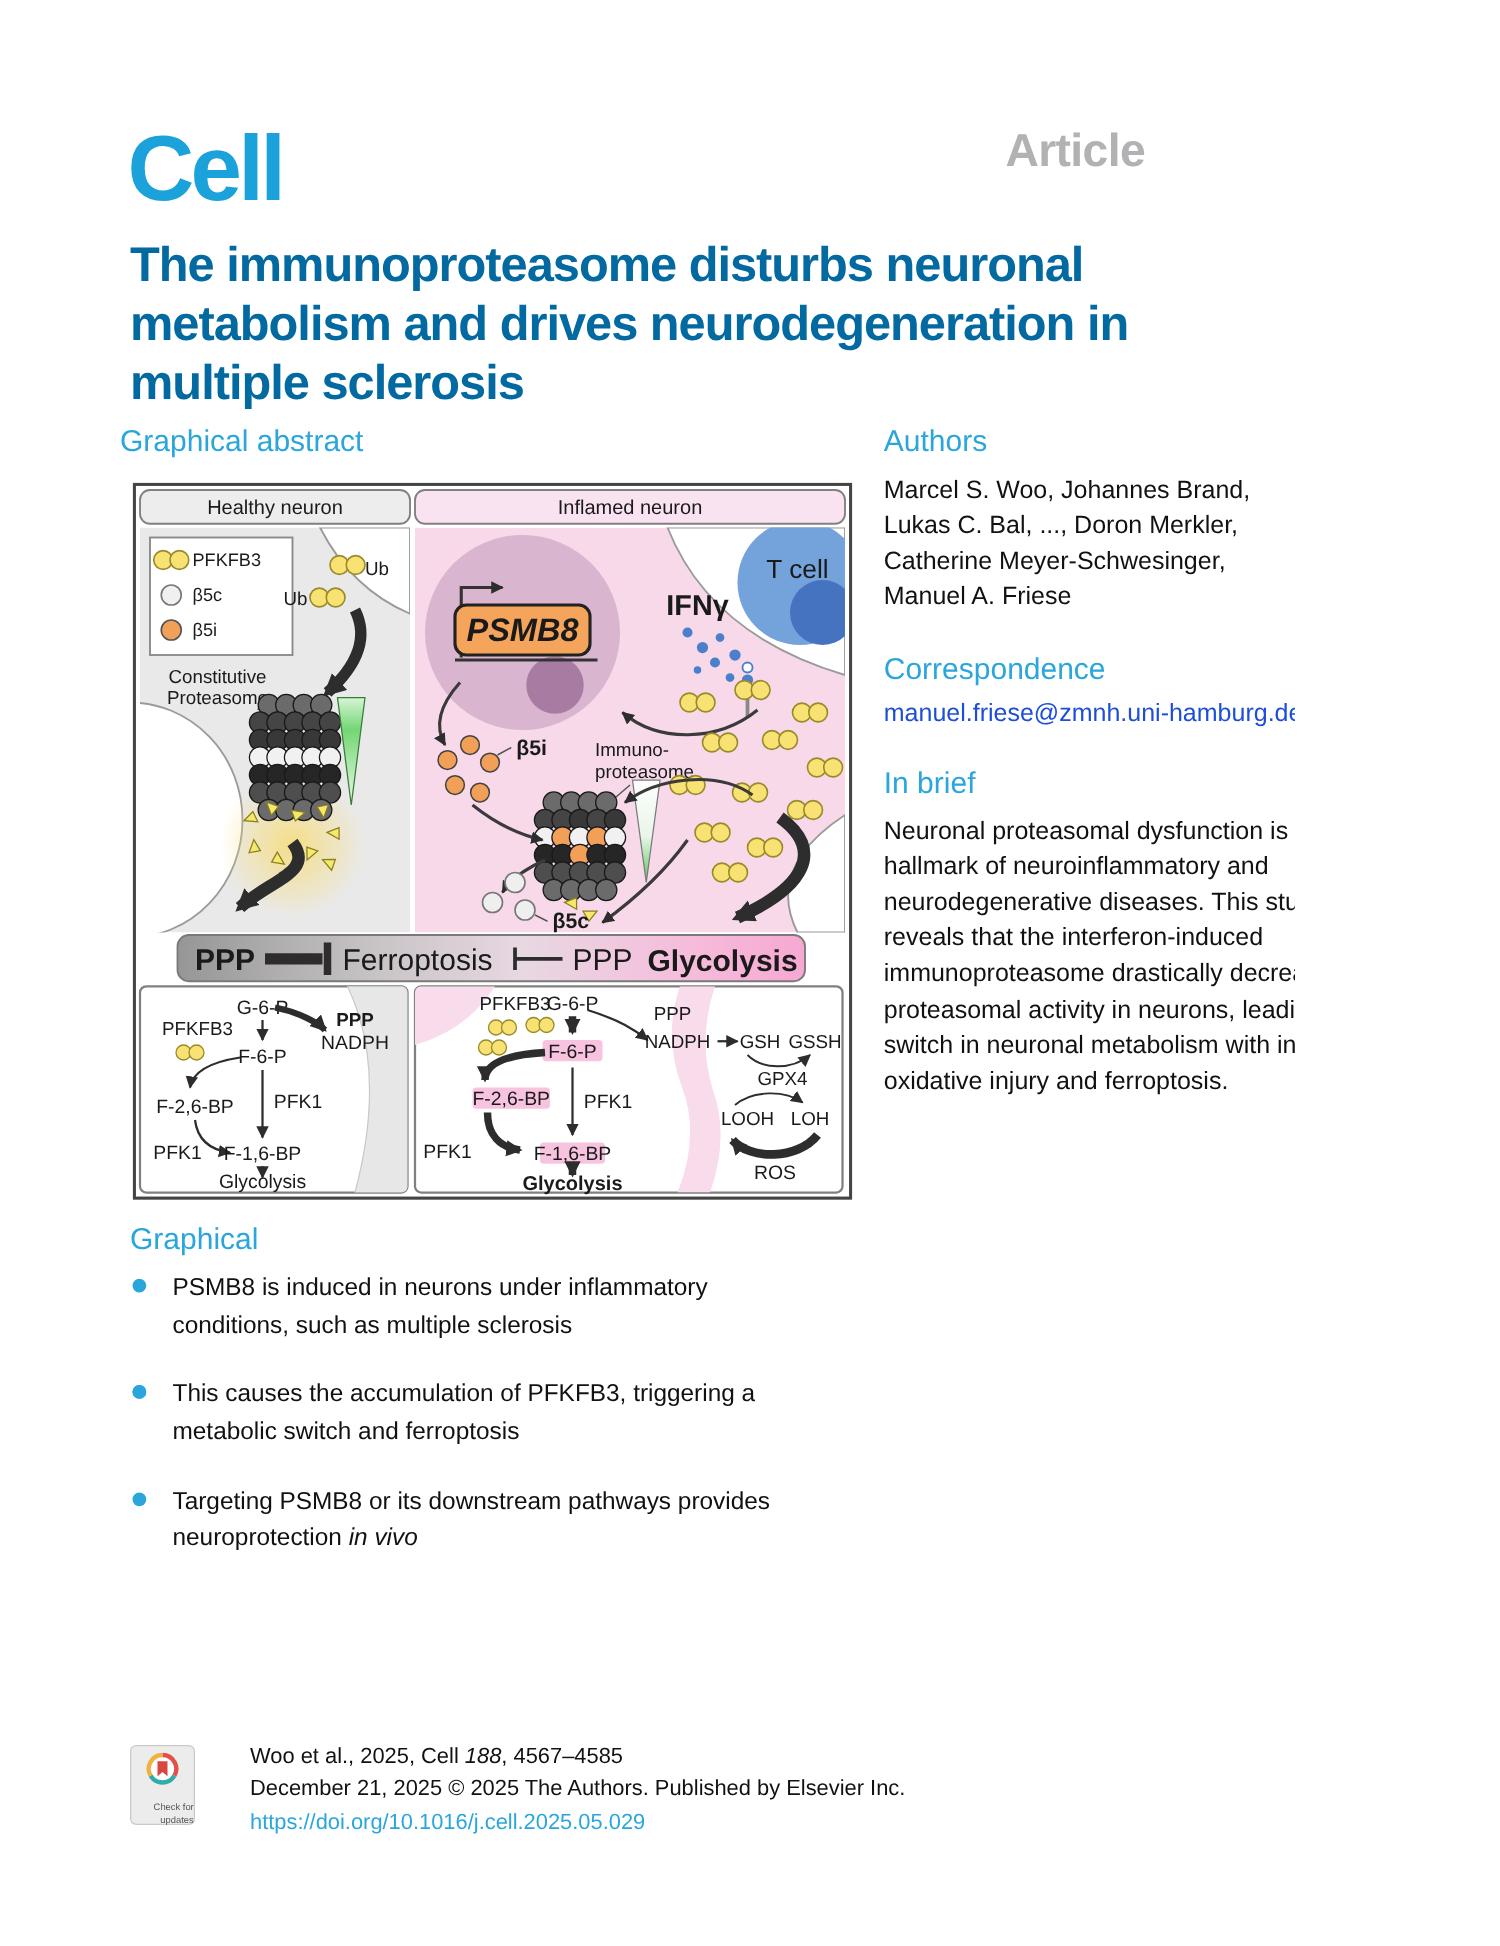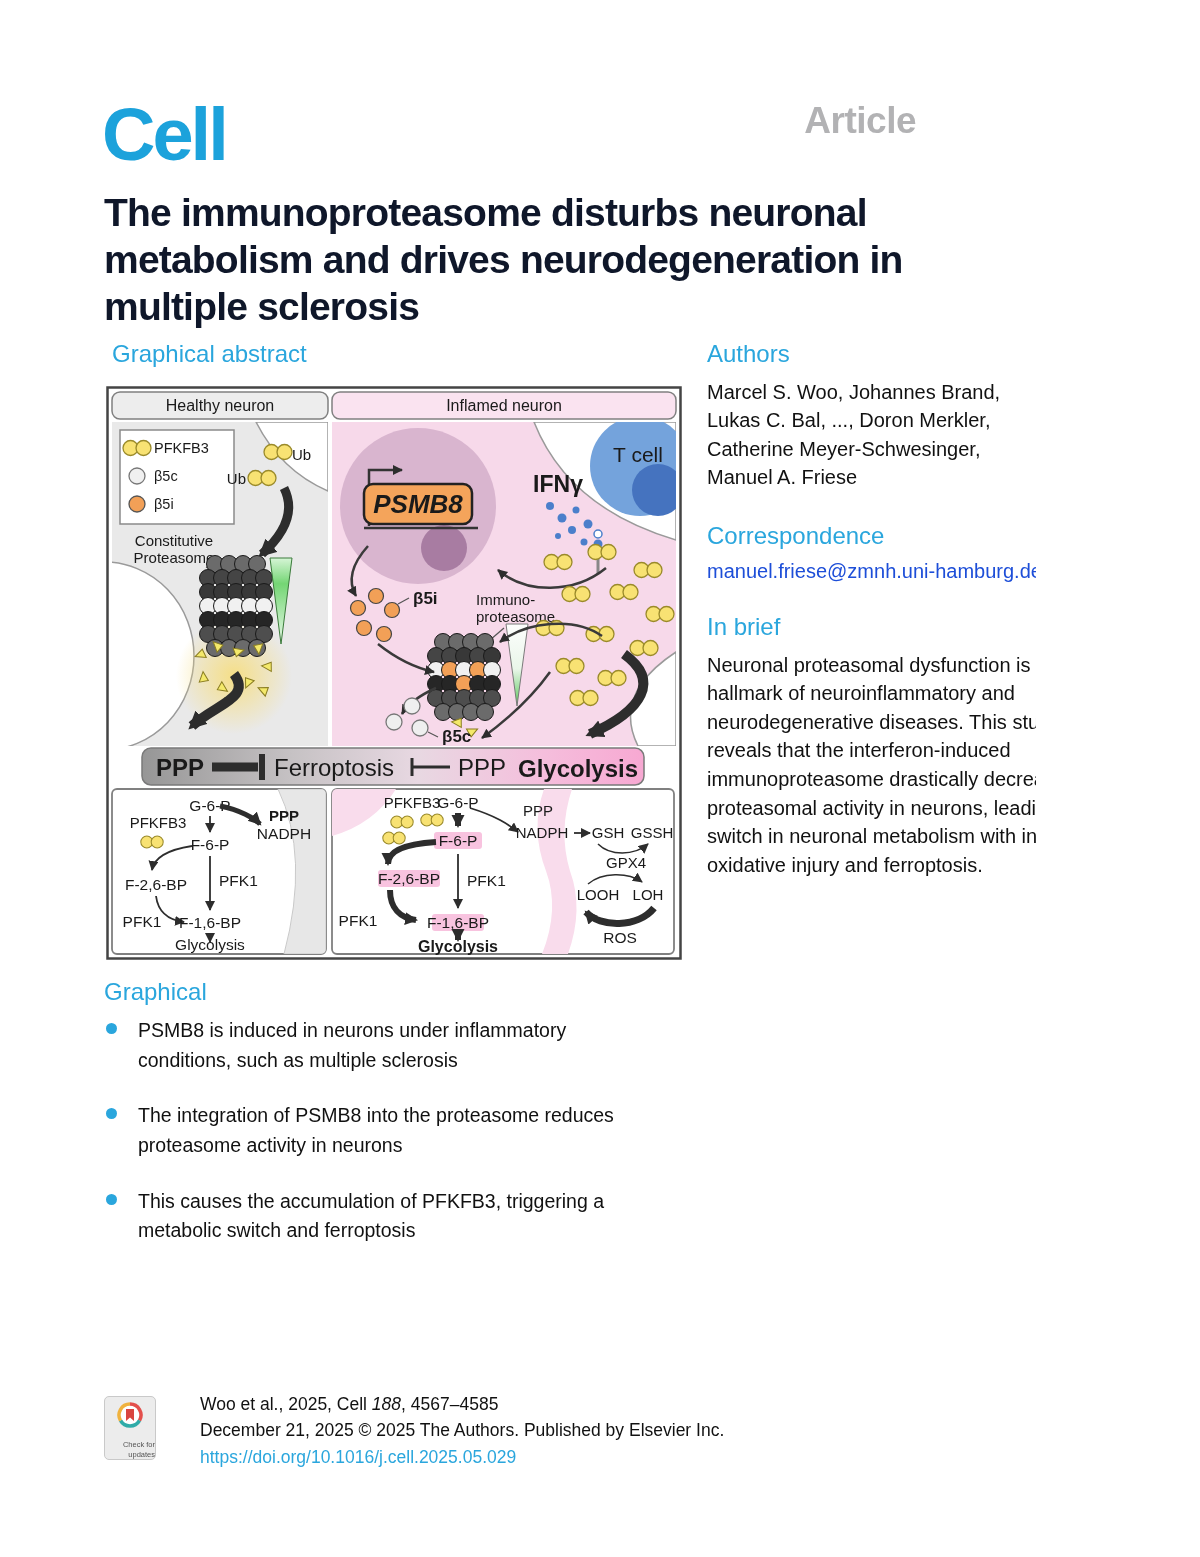--- a/index.html
+++ b/index.html
@@ -1,23 +1,23 @@
 <!DOCTYPE html>
 <html><head>
 <meta charset="utf-8">
 <style>
   html,body{margin:0;padding:0;background:#fff;}
   body{font-family:"Liberation Sans",sans-serif;color:#1a1a1a;}
   .page{position:relative;width:1036px;height:1557px;background:#fff;overflow:hidden;}
   .abs{position:absolute;}
   .cell-logo{left:102px;top:98px;font-size:74px;font-weight:700;color:#1CA2DB;letter-spacing:-3px;line-height:1;}
   .article-tag{right:120px;top:100px;font-size:37px;font-weight:700;color:#B2B2B4;letter-spacing:-0.5px;}
-  .paper-title{left:104px;top:190px;width:880px;font-size:39px;font-weight:700;color:#0f172a;line-height:1.2;letter-spacing:-0.8px;}
+  .paper-title{left:104px;top:190px;width:880px;font-size:39px;font-weight:700;color:#0369a1;line-height:1.2;letter-spacing:-0.8px;}
   .sec-h{font-size:24px;font-weight:400;color:#2AA6DD;margin:0 0 10px 0;}
-  .ga-h{left:112px;top:340px;}
+  .ga-h{left:96px;top:340px;}
   .ga-box{left:106px;top:386px;}
   .right-col{left:707px;top:340px;width:402px;}
   .right-col .block{margin-bottom:30px;}
   .authors-line{font-size:20px;line-height:1.42;color:#111;}
   .email{font-size:20px;color:#1d4ed8;}
   .inbrief{font-size:20px;line-height:1.43;color:#111;}
   .highlights{left:104px;top:978px;width:548px;}
   .hl-item{position:relative;padding-left:34px;margin-bottom:26px;font-size:19.5px;line-height:1.52;color:#111;width:520px;}
   .hl-dot{position:absolute;left:2px;top:7px;width:11px;height:11px;border-radius:50%;background:#2AA6DD;}
   .footer-cite{left:200px;top:1391px;font-size:17.5px;line-height:1.5;color:#111;}
@@ -363,24 +363,27 @@
       <text x="352" y="566" text-anchor="middle" font-size="16" font-weight="bold">Glycolysis</text>
     </g>
   </svg>
 
   <div class="abs highlights">
     <div class="sec-h">Graphical</div>
     <div class="hl-item">
       <span class="hl-dot"></span><span>PSMB8 is induced in neurons under inflammatory conditions, such as multiple sclerosis</span><span class="it"></span>
     </div>
     <div class="hl-item">
-      <span class="hl-dot"></span><span>The integration of PSMB8 into the proteasome reduces proteasome activity in neurons</span><span class="it"></span>
+      <span class="hl-dot"></span><span class="it"></span>
     </div>
     <div class="hl-item">
       <span class="hl-dot"></span><span>This causes the accumulation of PFKFB3, triggering a metabolic switch and ferroptosis</span><span class="it"></span>
+    </div>
+    <div class="hl-item">
+      <span class="hl-dot"></span><span>Targeting PSMB8 or its downstream pathways provides neuroprotection </span><span class="it">in vivo</span>
     </div>
   </div>
 
   <div class="abs right-col">
     <div class="block">
       <div class="sec-h">Authors</div>
       <div class="authors-line">Marcel S. Woo, Johannes Brand,</div>
       <div class="authors-line">Lukas C. Bal, ..., Doron Merkler,</div>
       <div class="authors-line">Catherine Meyer-Schwesinger,</div>
       <div class="authors-line">Manuel A. Friese</div>

